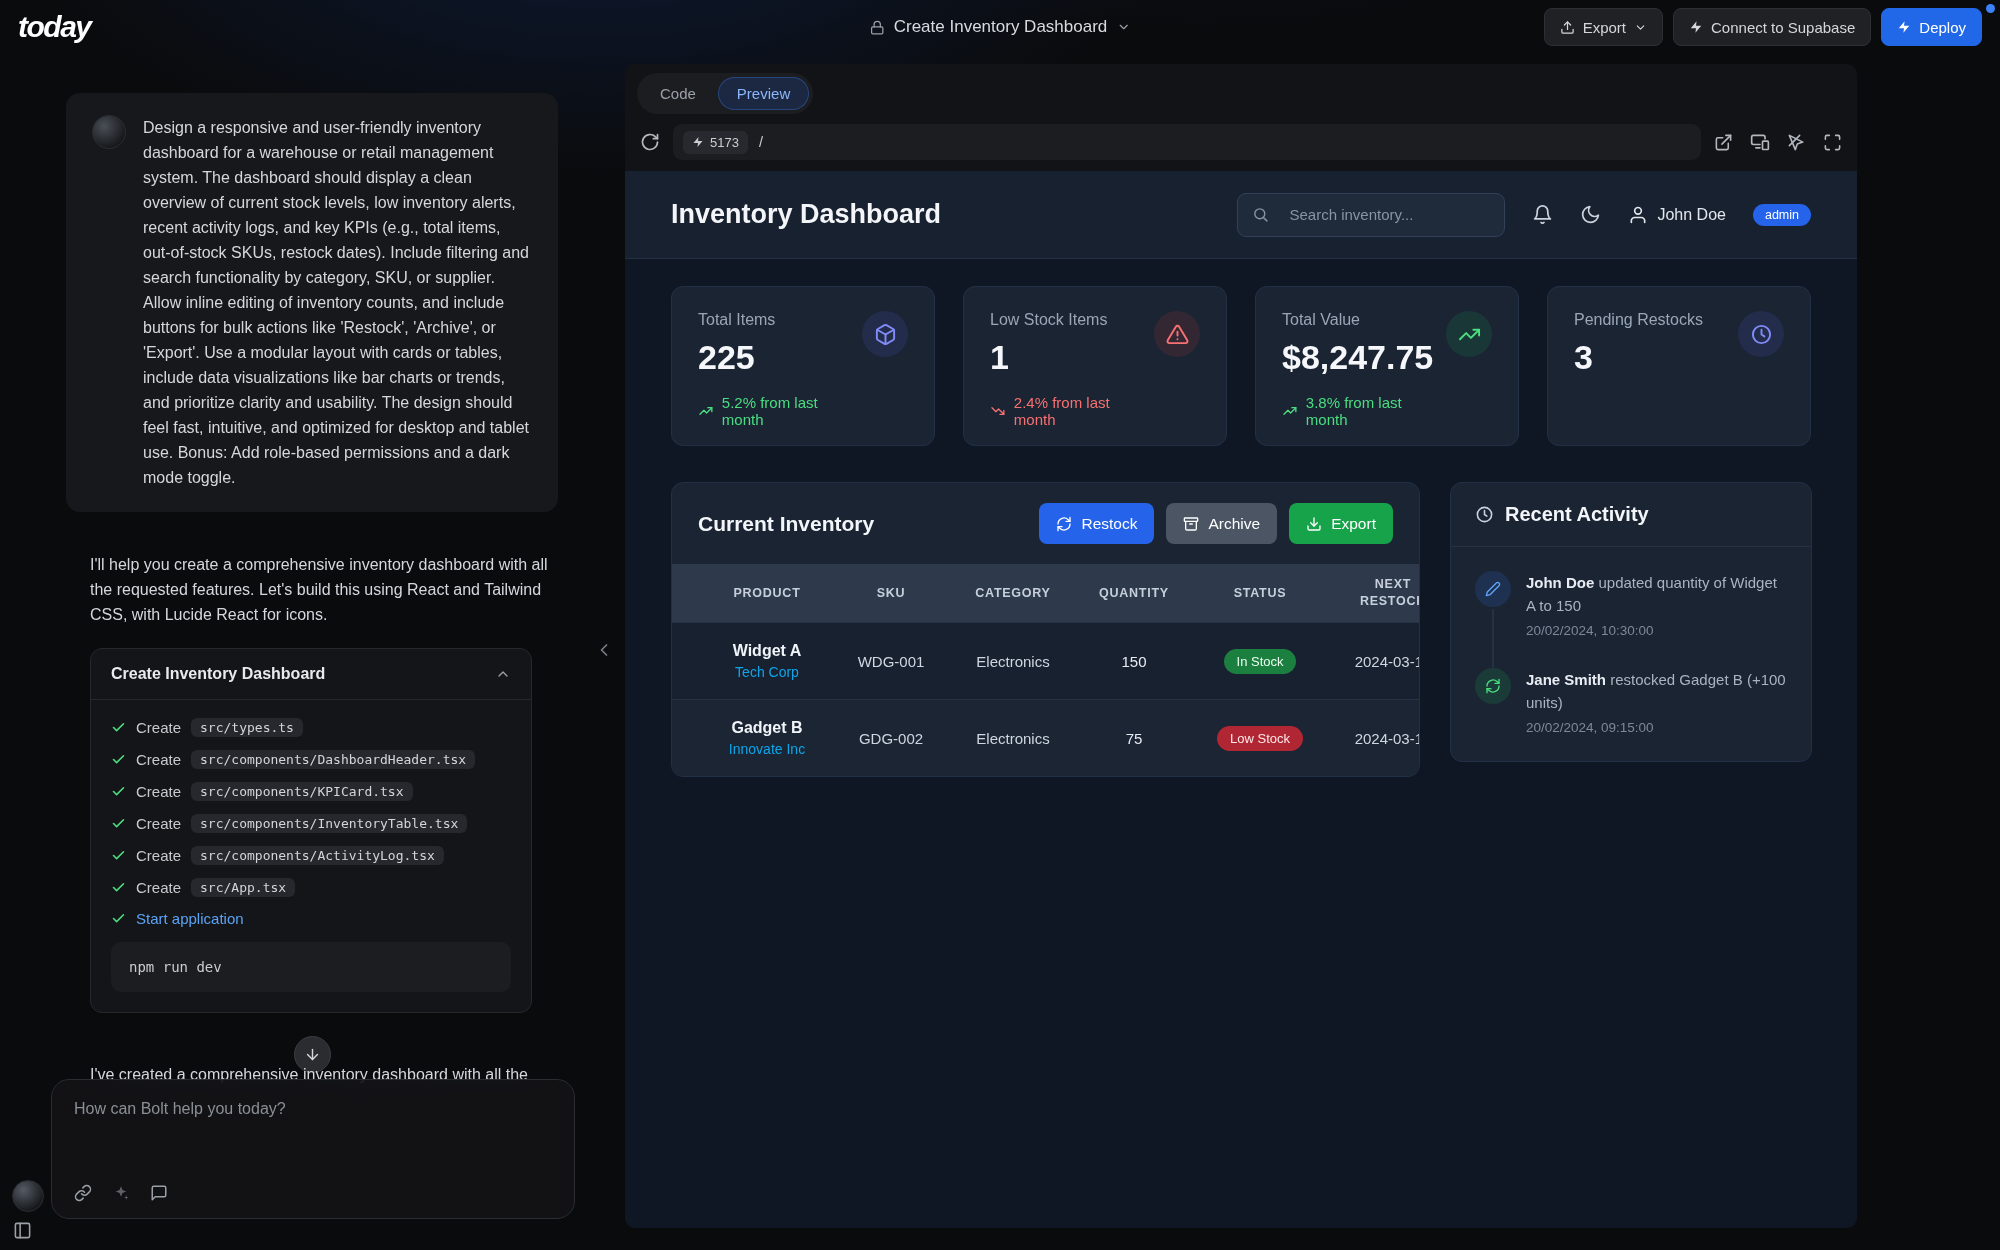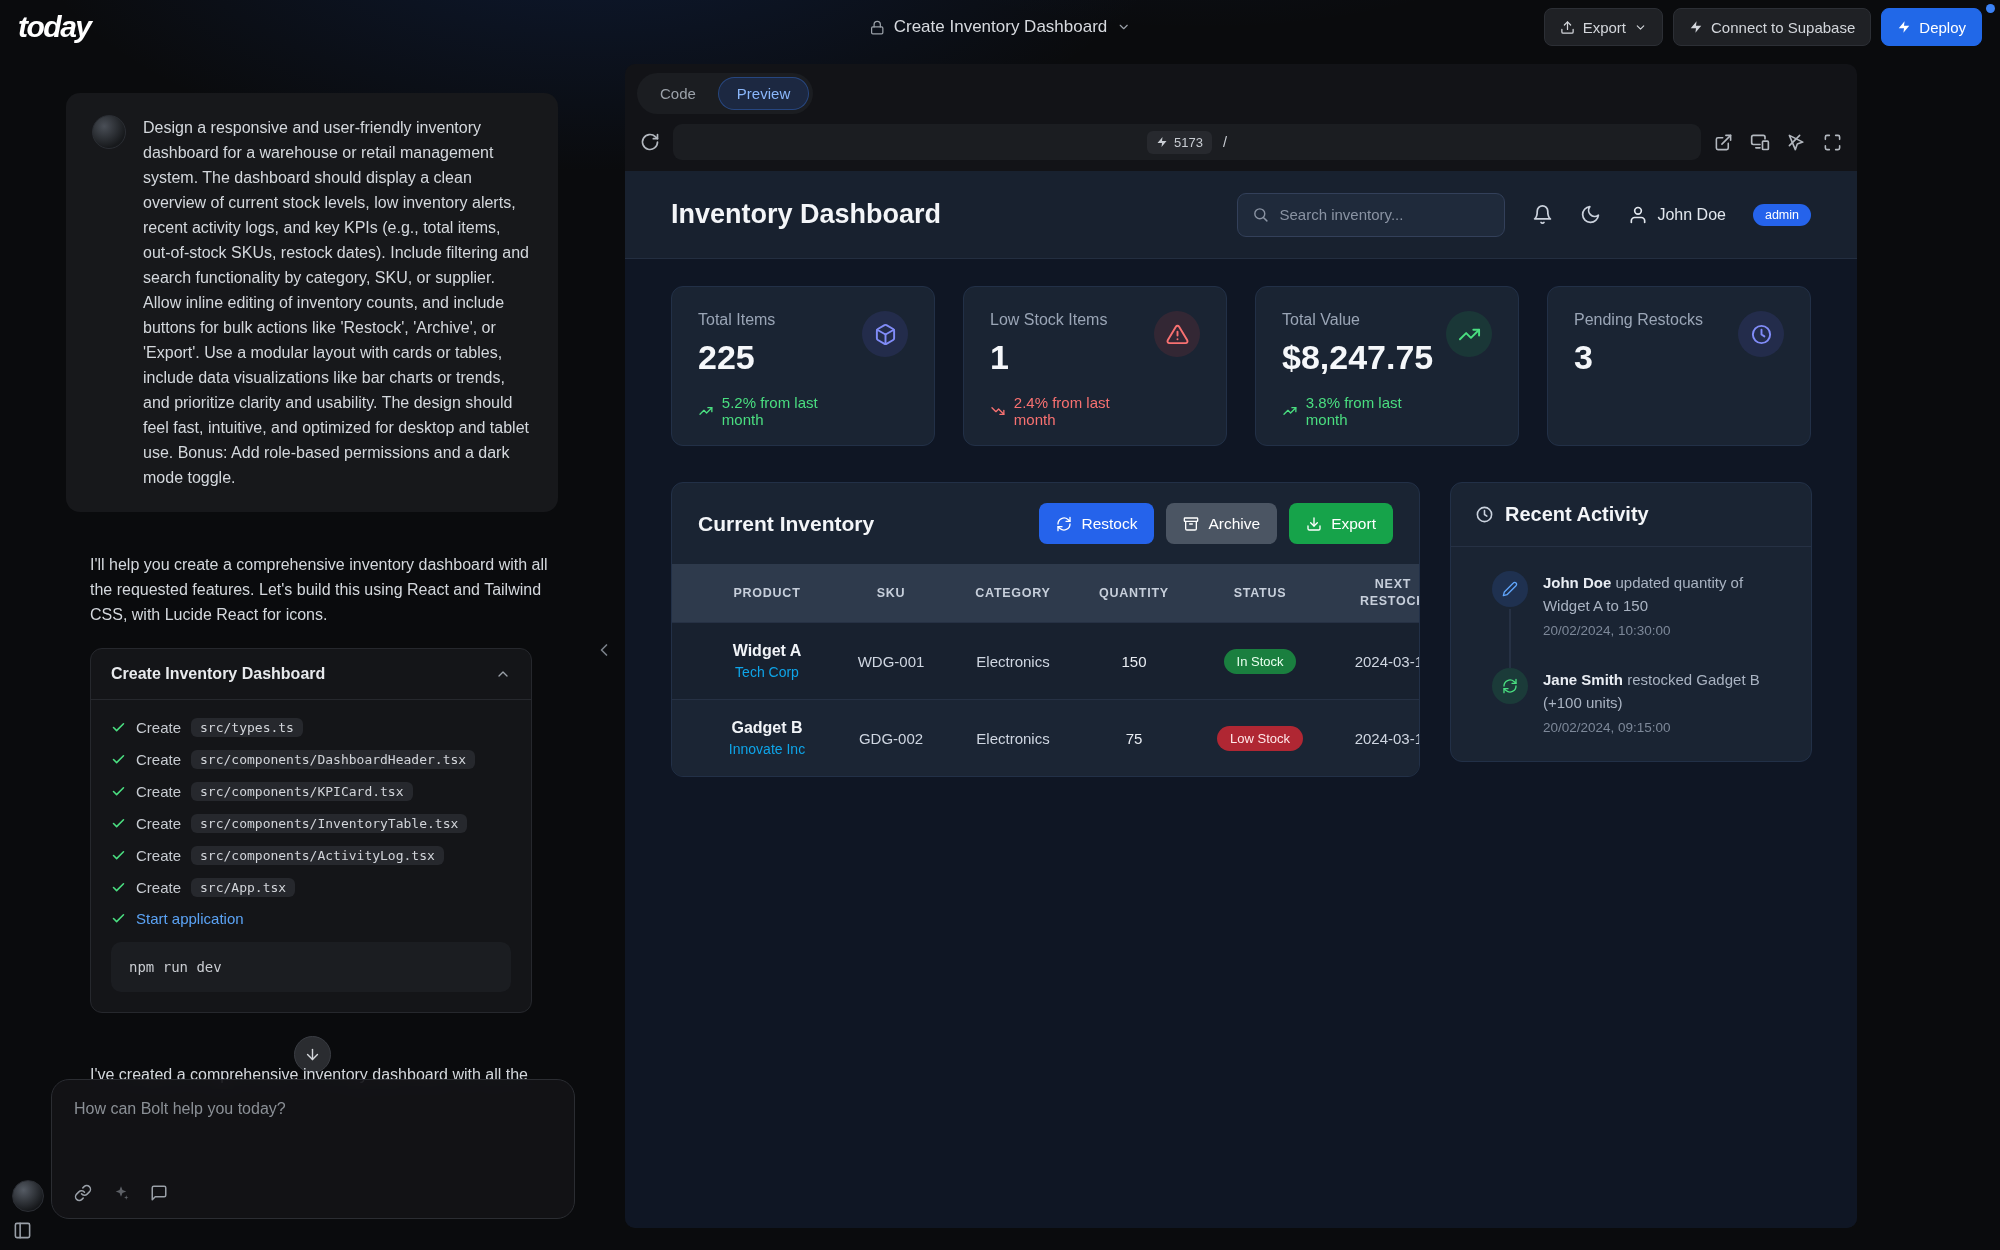--- a/index.html
+++ b/index.html
@@ -78,36 +78,36 @@
   .main-panel { position:absolute; left:625px; top:64px; width:1232px; height:1164px;
     background:#121317; border-radius:10px; display:flex; flex-direction:column; overflow:hidden; }
   .tab-row { display:flex; align-items:center; padding:9px 12px 7px; }
   .seg { display:flex; background:#1b1d21; border-radius:999px; padding:4px; gap:3px; }
   .seg-btn { padding:7px 18px; border-radius:999px; font-size:15px; color:#9ba1a9; border:1px solid transparent; cursor:pointer; }
   .seg-btn.active { background:rgba(37,99,235,0.16); border-color:rgba(59,130,246,0.35); color:#8ab6fa; }
 
   .browser-bar { display:flex; align-items:center; gap:13px; padding:3px 15px 11px; }
   .reload { color:#b3b8bf; cursor:pointer; }
   .addr { flex:1; height:36px; background:#1b1d21; border-radius:9px; display:flex; align-items:center;
-    padding:0 10px; gap:11px; cursor:text;justify-content:center; }
+    padding:0 10px; gap:11px; cursor:text; }
   .port-badge { display:flex; align-items:center; gap:6px; background:#27292e; border-radius:6px;
     padding:4px 9px; font-size:13px; color:#c9cdd3; cursor:pointer; }
   .addr-path { font-size:14.5px; color:#c9cdd3; }
   .bb-icons { display:flex; gap:17px; color:#b3b8bf; align-items:center; }
   .bb-icons .bbi { cursor:pointer; }
 
   .viewport { flex:1; background:#0f1624; position:relative; overflow:hidden; }
 
   
   .dash-header { height:88px; background:#18212f; border-bottom:1px solid #232e40;
     display:flex; align-items:center; justify-content:space-between; padding:0 46px; }
   .dash-title { font-size:27px; font-weight:700; color:#f3f5f8; }
   .dash-right { display:flex; align-items:center; gap:27px; }
   .dash-search { width:268px; height:44px; background:#1f2a3b; border:1px solid #33405a; border-radius:9px;
-    display:flex; align-items:center; gap:10px; padding:0 14px; color:#8a93a3; }
+    display:flex; align-items:center; gap:20px; padding:0 14px; color:#8a93a3; }
   .dash-search input { flex:1; background:transparent; border:none; outline:none; color:#dfe5ee; font-size:15px; font-family:inherit; }
   .dash-search input::placeholder { color:#8a93a3; }
   .hdr-ic { color:#cbd2dd; cursor:pointer; }
   .user-chip { display:flex; align-items:center; gap:9px; color:#e2e7ee; font-size:16px; cursor:pointer; }
   .admin-pill { background:#2563eb; color:#fff; font-size:12.5px; padding:4px 12px; border-radius:999px; }
 
   
   .kpi-row { display:flex; gap:28px; padding:27px 46px 0; }
   .kpi-card { flex:1; background:#1a2433; border:1px solid #223047; border-radius:12px;
     padding:24px 26px; display:flex; justify-content:space-between; height:160px; }
@@ -146,21 +146,21 @@
   .prod-supplier { font-size:14px; color:#0ea5e9; margin-top:4px; }
   .td.qty { color:#e8ecf2; }
   .badge { display:inline-block; padding:5px 13px; border-radius:999px; font-size:13px; }
   .badge.green { background:#1a7f3f; color:#e9ffef; }
   .badge.red { background:#b02733; color:#ffe9ea; }
   .edit-btn { color:#60a5fa; cursor:pointer; display:inline-flex; }
 
   .act-card { width:404px; background:#1a2433; border:1px solid #223047; border-radius:12px; }
   .act-header { display:flex; align-items:center; gap:11px; padding:20px 24px; border-bottom:1px solid #263144; color:#cbd3df; }
   .act-title { font-size:20px; font-weight:700; color:#f3f5f8; }
-  .act-body { padding:24px 24px 26px;margin-left:17px; }
+  .act-body { padding:24px 24px 26px; }
   .act-item { display:flex; gap:15px; position:relative; padding-bottom:30px; }
   .act-item:last-child { padding-bottom:0; }
   .act-item:not(:last-child)::before { content:''; position:absolute; left:17px; top:38px; bottom:0; width:2px; background:#263144; }
   .act-ic { width:36px; height:36px; border-radius:50%; flex:none; display:flex; align-items:center; justify-content:center; position:relative; z-index:1; }
   .act-ic.blue { background:rgba(59,130,246,0.15); color:#60a5fa; }
   .act-ic.green { background:rgba(34,197,94,0.15); color:#4ade80; }
   .act-text { font-size:15px; line-height:1.5; color:#a9b3c2; padding-top:1px; }
   .act-text b { color:#e9edf3; font-weight:700; }
   .act-time { font-size:13.5px; color:#7d8899; margin-top:6px; }
 </style>

